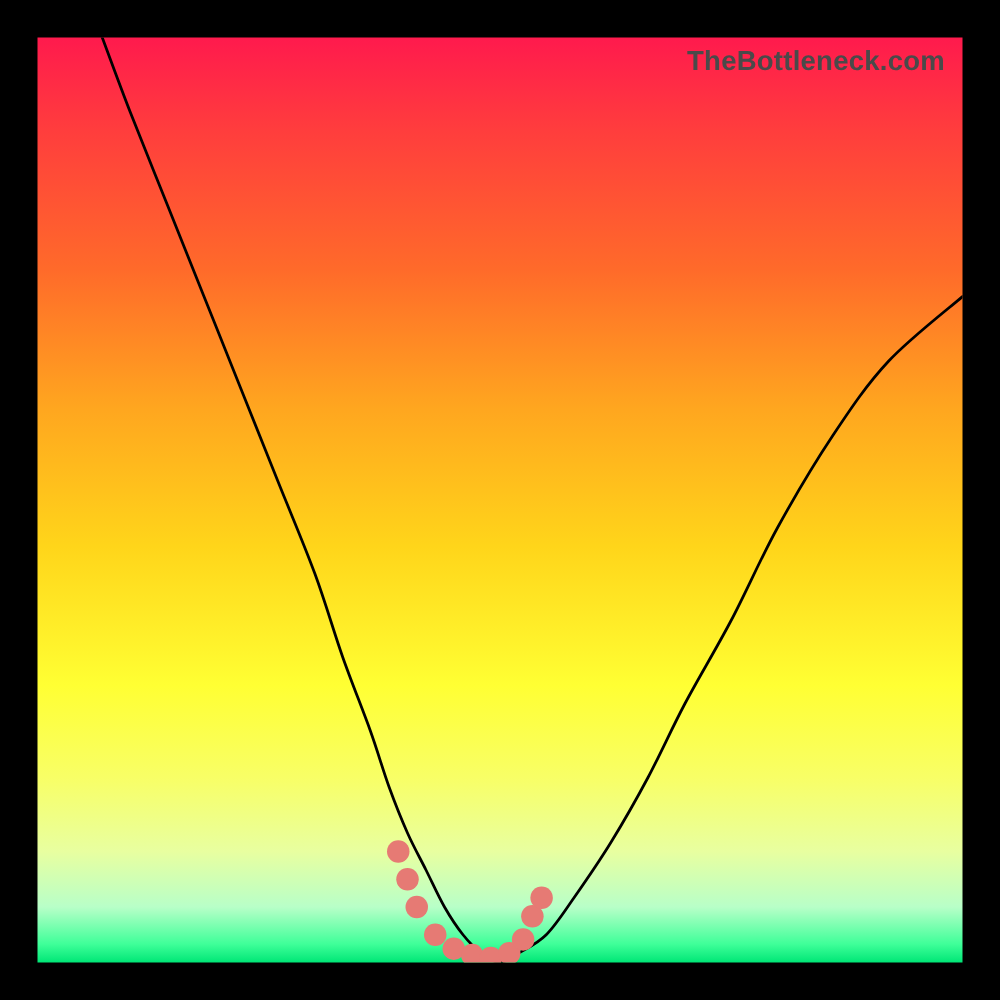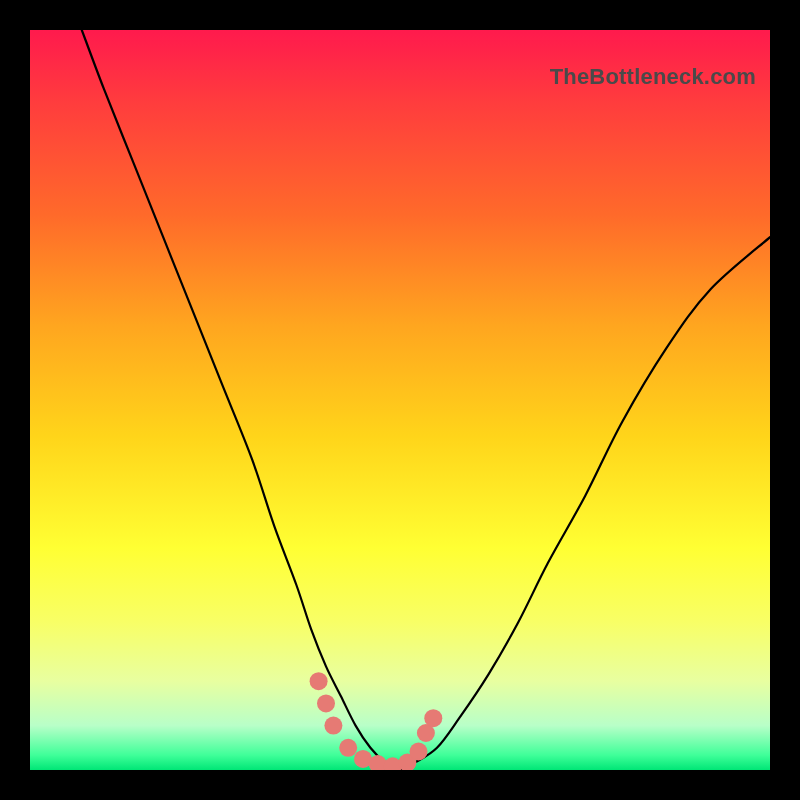--- a/index.html
+++ b/index.html
@@ -32,21 +32,20 @@
   .watermark {
     position: absolute;
     top: 6px;
     right: 14px;
     font-family: Arial, Helvetica, sans-serif;
     font-size: 22px;
     font-weight: 600;
     color: #4a4a4a;
     letter-spacing: 0.2px;
     user-select: none;
-    margin-top: 28px;
   }
   svg.curve {
     position: absolute;
     left: 0; top: 0;
     width: 100%;
     height: 100%;
   }
 </style>
 </head>
 <body>

